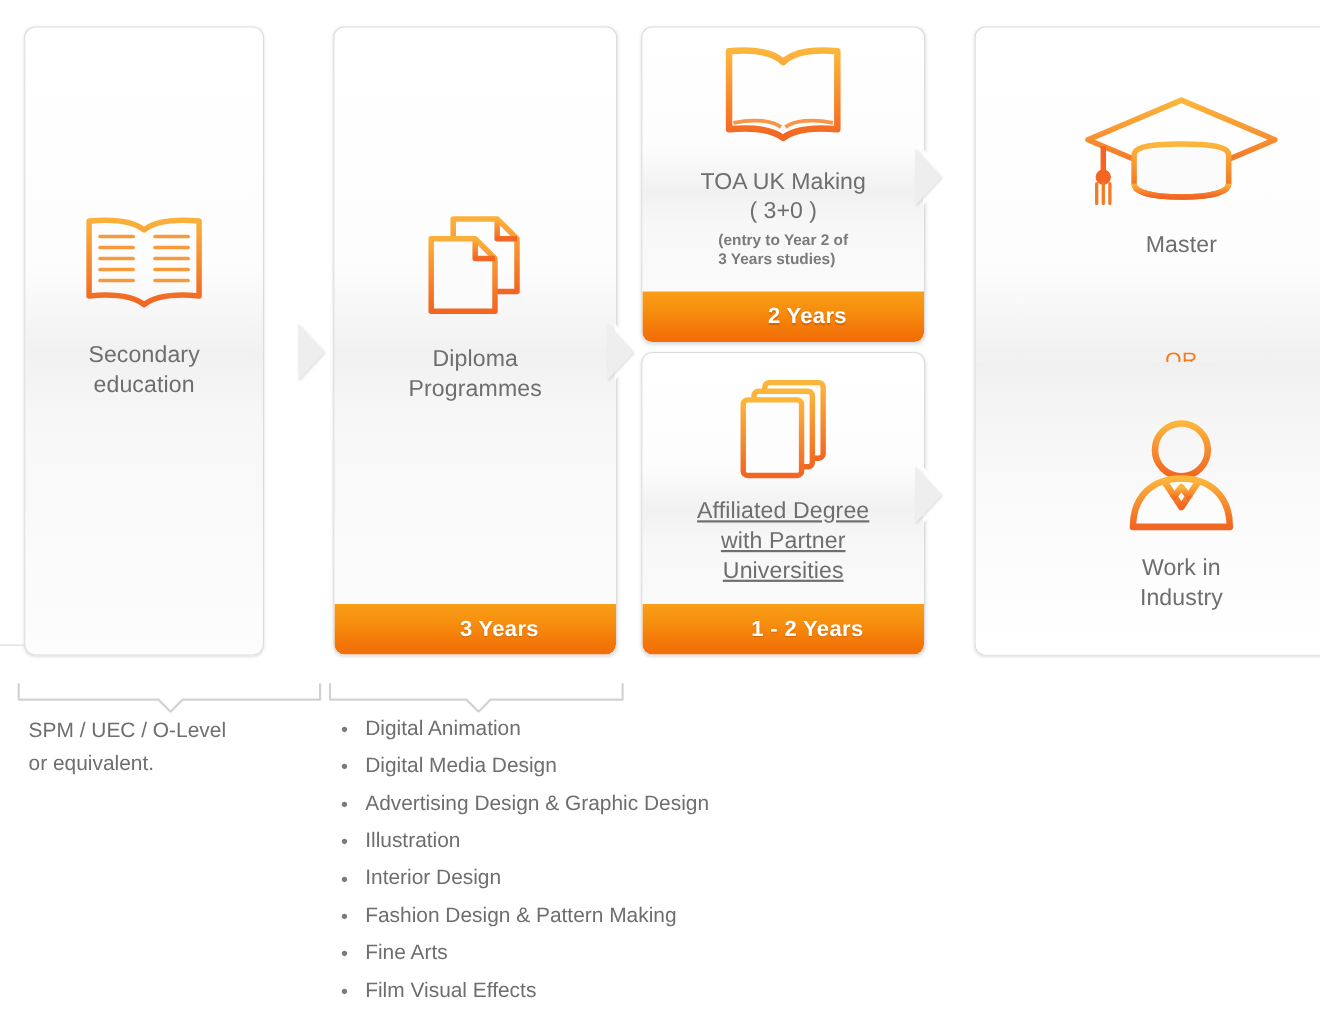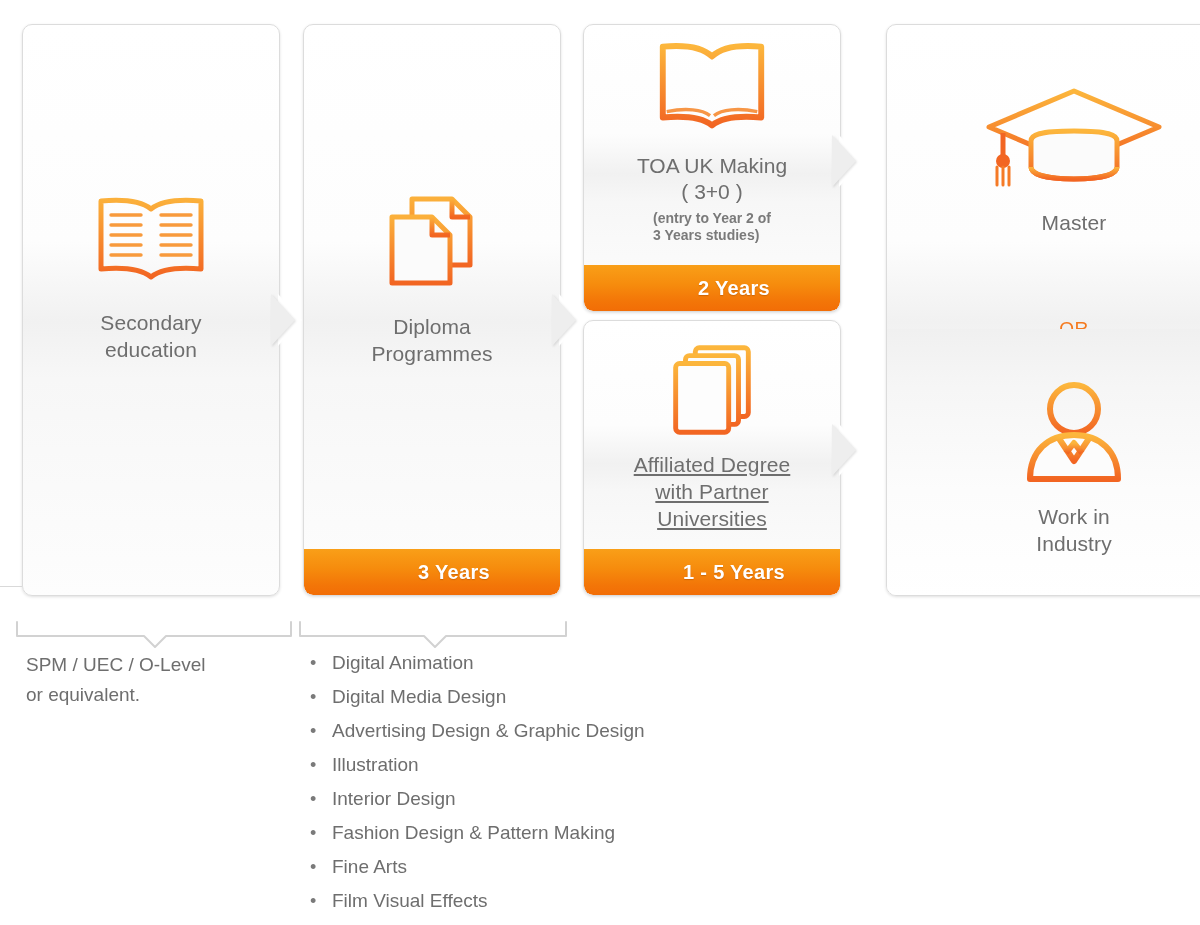--- a/index.html
+++ b/index.html
@@ -117,21 +117,21 @@
   }
   .edge-line{
     position:absolute;left:0;top:586px;width:22px;height:1px;background:#d9d9d9;
   }
 </style>
 </head>
 <body>
 
 <div class="stage">
 
-  <div class="card" style="left:22px;top:24px;width:258px;height:572px;">
+  <div class="card" style="left:22px;top:24px;width:218px;height:572px;">
     <div class="card-inner">
       <div class="icon-wrap" style="margin-top:168px;height:96px;">
         <svg width="128" height="96" viewBox="0 0 128 96">
           <defs>
             <linearGradient id="g-book1" x1="0" y1="0" x2="0" y2="1">
               <stop offset="0%" stop-color="#fbb03b"></stop>
               <stop offset="100%" stop-color="#f26522"></stop>
             </linearGradient>
           </defs>
           <path d="M64 16 C54 8 36 6 14 8 L14 76 C36 74 54 76 64 84
@@ -247,21 +247,21 @@
           </g>
         </svg>
       </div>
       <div class="card-label" style="margin-top:8px;text-decoration:underline;">
         <div>Affiliated Degree</div>
         <div>with Partner</div>
         <div>Universities</div>
       </div>
     </div>
     <div class="year-banner">
-      <span>1 - 5 Years</span>
+      <span>1 - 2 Years</span>
     </div>
   </div>
 
   <div class="arrow-notch" style="left:839px;top:424px;"></div>
   <div class="arrow" style="left:832px;top:424px;"></div>
 
   <div class="card" style="left:862px;top:24px;width:376px;height:572px;margin-left:24px;">
 
     <div style="position:absolute;left:0;top:0;width:100%;height:288px;display:flex;flex-direction:column;align-items:center;">
       <div class="icon-wrap" style="margin-top:58px;height:104px;">

